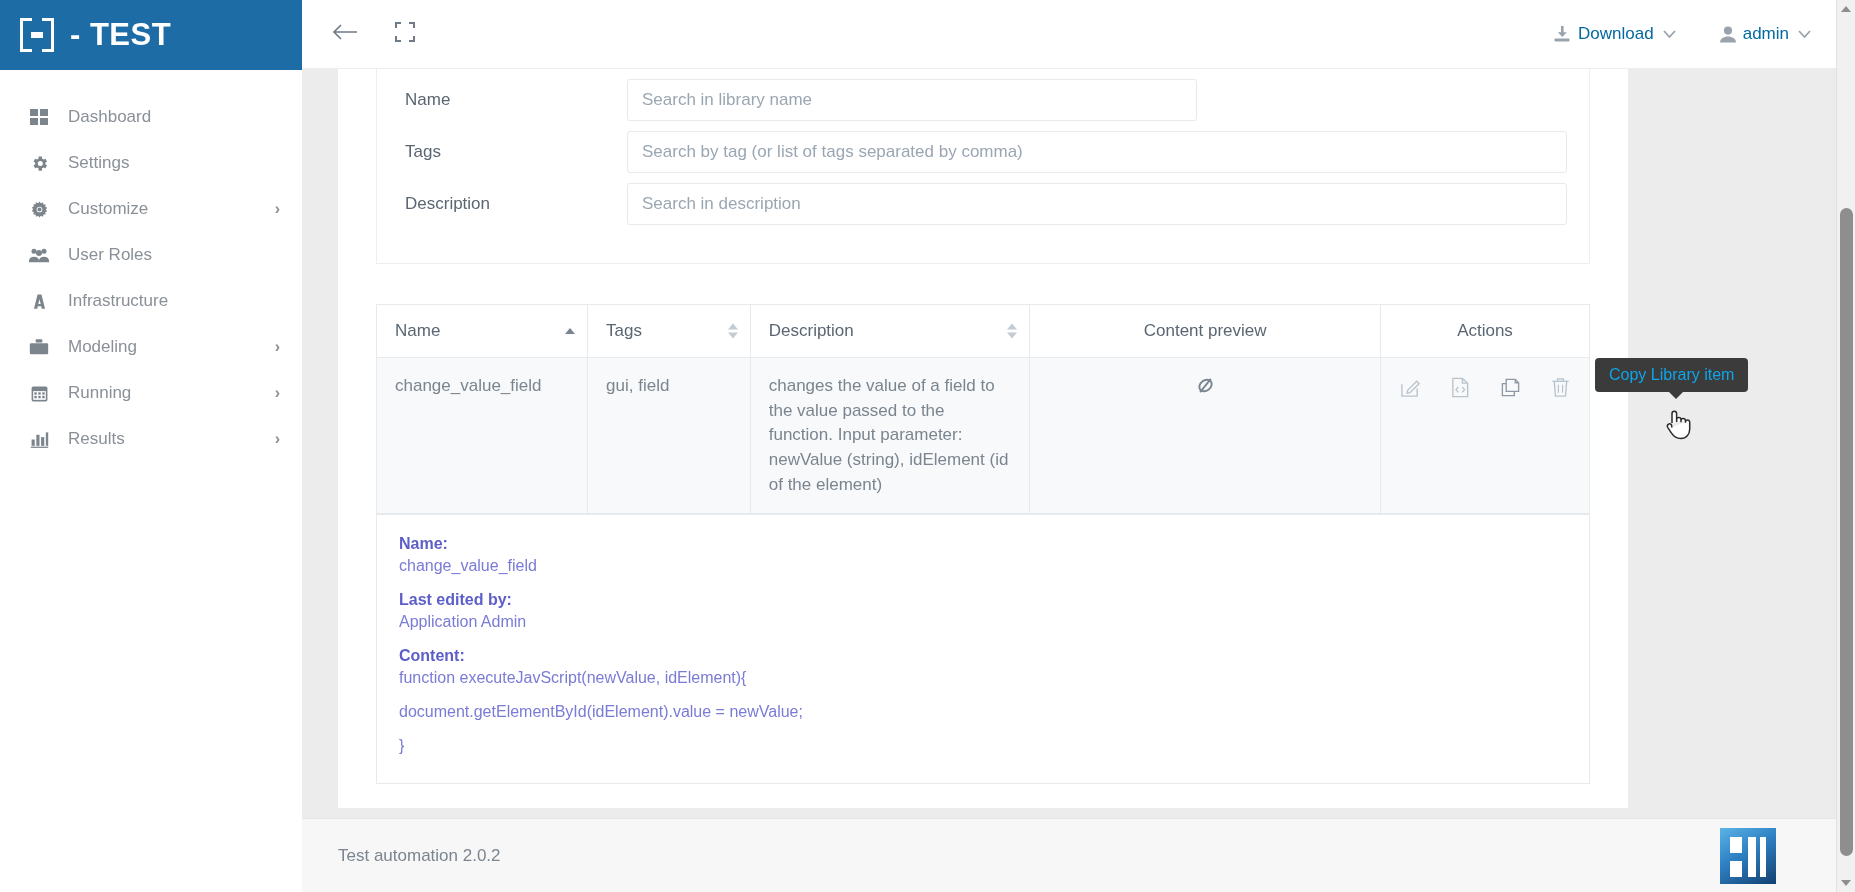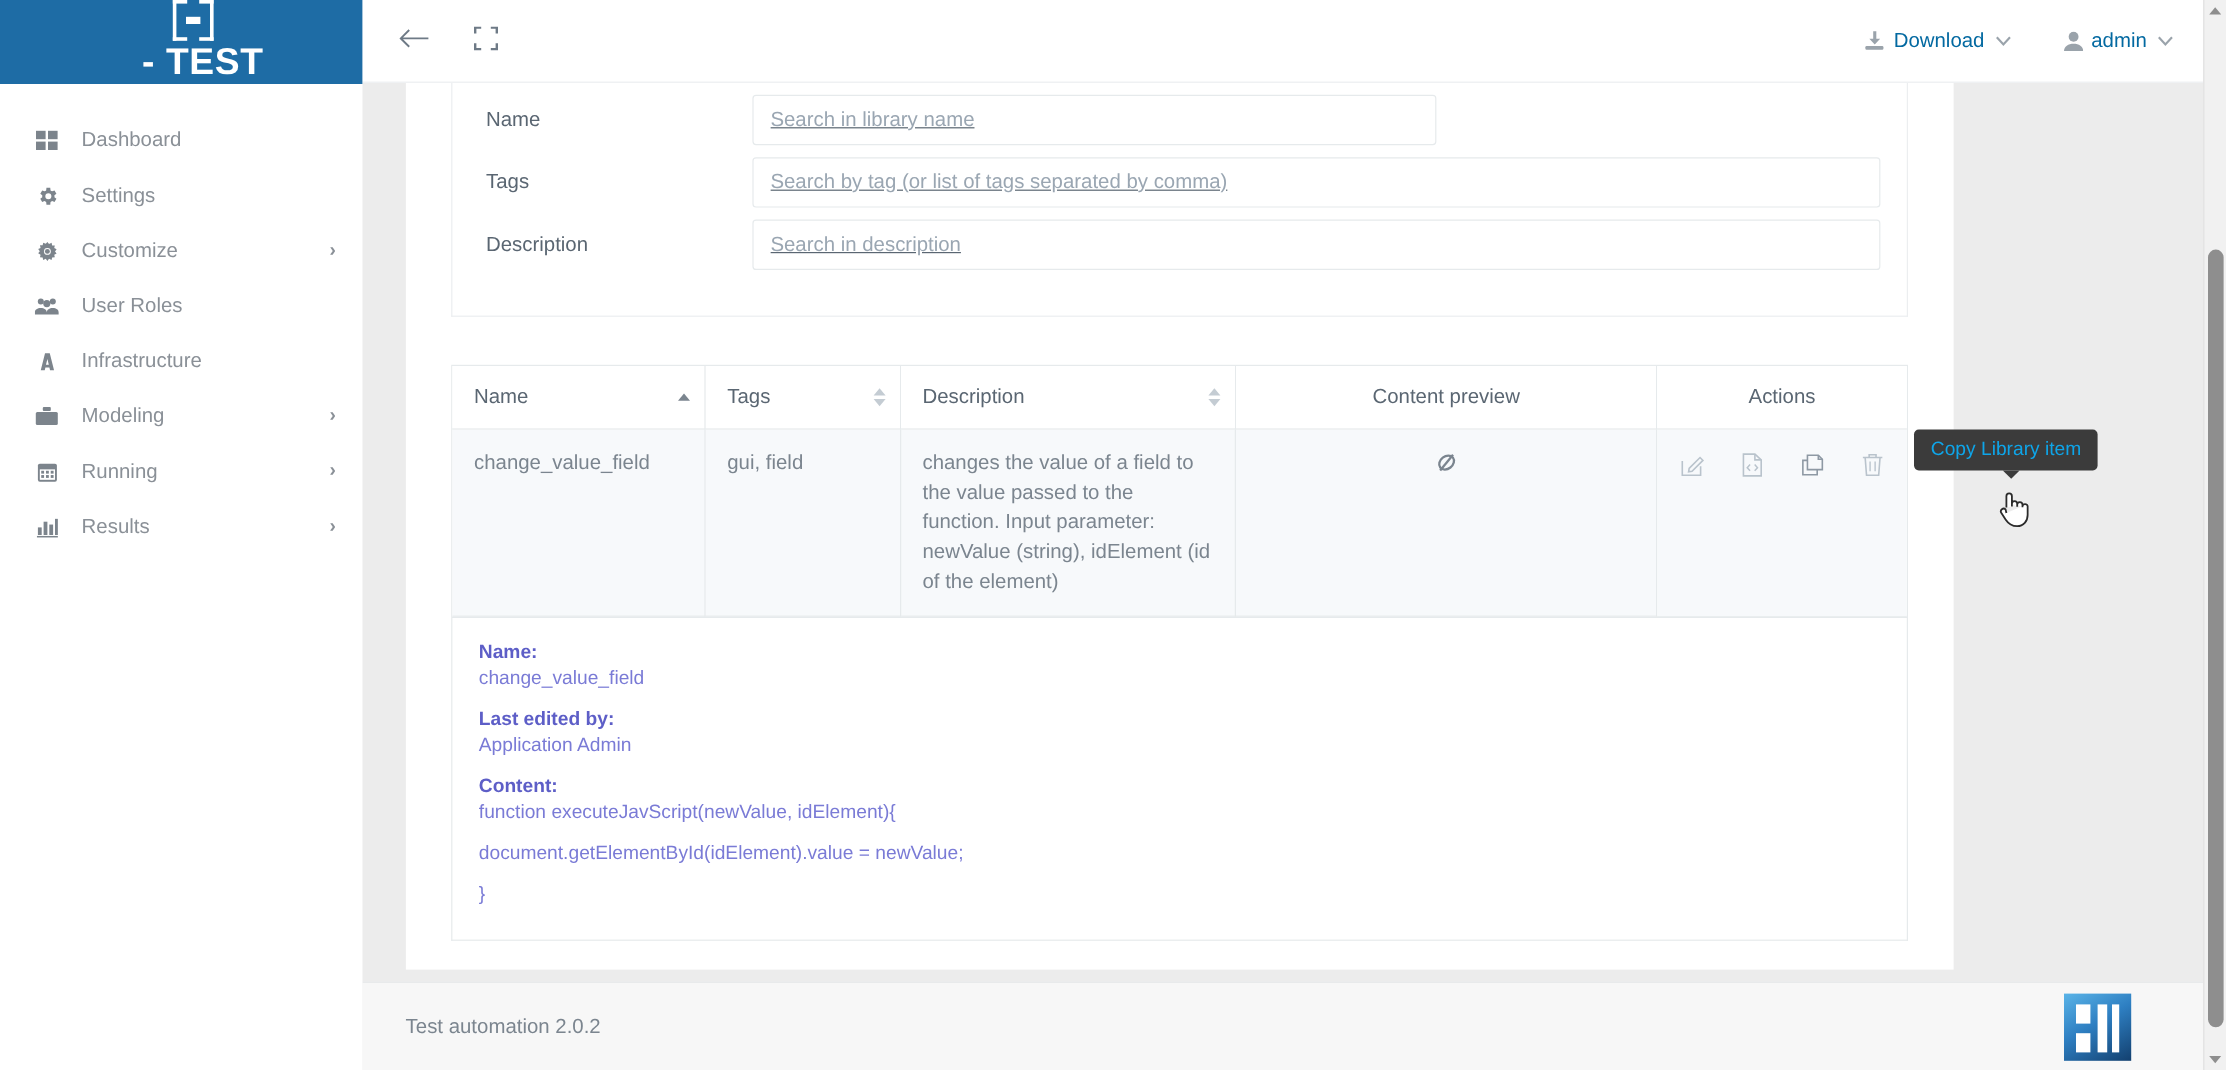--- a/index.html
+++ b/index.html
@@ -20,21 +20,20 @@
     position: absolute; left: 0; top: 0;
     width: 302px; height: 892px;
     background: #ffffff;
     z-index: 5;
   }
   #brand {
     height: 70px;
     background: #1e6ca5;
     display: flex; align-items: center;
     padding-left: 20px;
-    flex-direction: column;
   }
   #brand-logo {
     width: 34px; height: 34px;
     position: relative;
     flex: none;
   }
   #brand-logo .lb, #brand-logo .rb {
     position: absolute; top: 0;
     width: 12px; height: 34px;
     border: 3px solid #ffffff;
@@ -146,21 +145,20 @@
     flex: 1;
     height: 42px;
     border: 1px solid #e6eaec;
     border-radius: 3px;
     padding: 0 14px;
     font-size: 17px;
     color: #5a6672;
     font-family: "Liberation Sans", sans-serif;
     background: #ffffff;
     outline: none;
-    text-decoration: underline;
   }
   .form-input::placeholder { color: #9aa6b2; }
   #row-name .form-input { max-width: 570px; }
 
   
   #table-wrap {
     margin: 40px 38px 0 38px;
     border: 1px solid #e6eaec;
   }
   table { width: 100%; border-collapse: collapse; }

